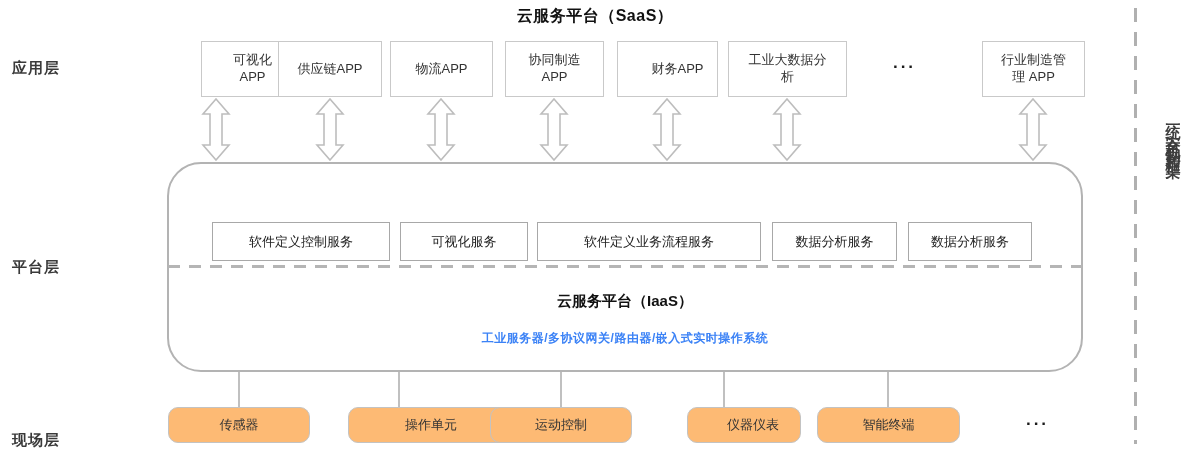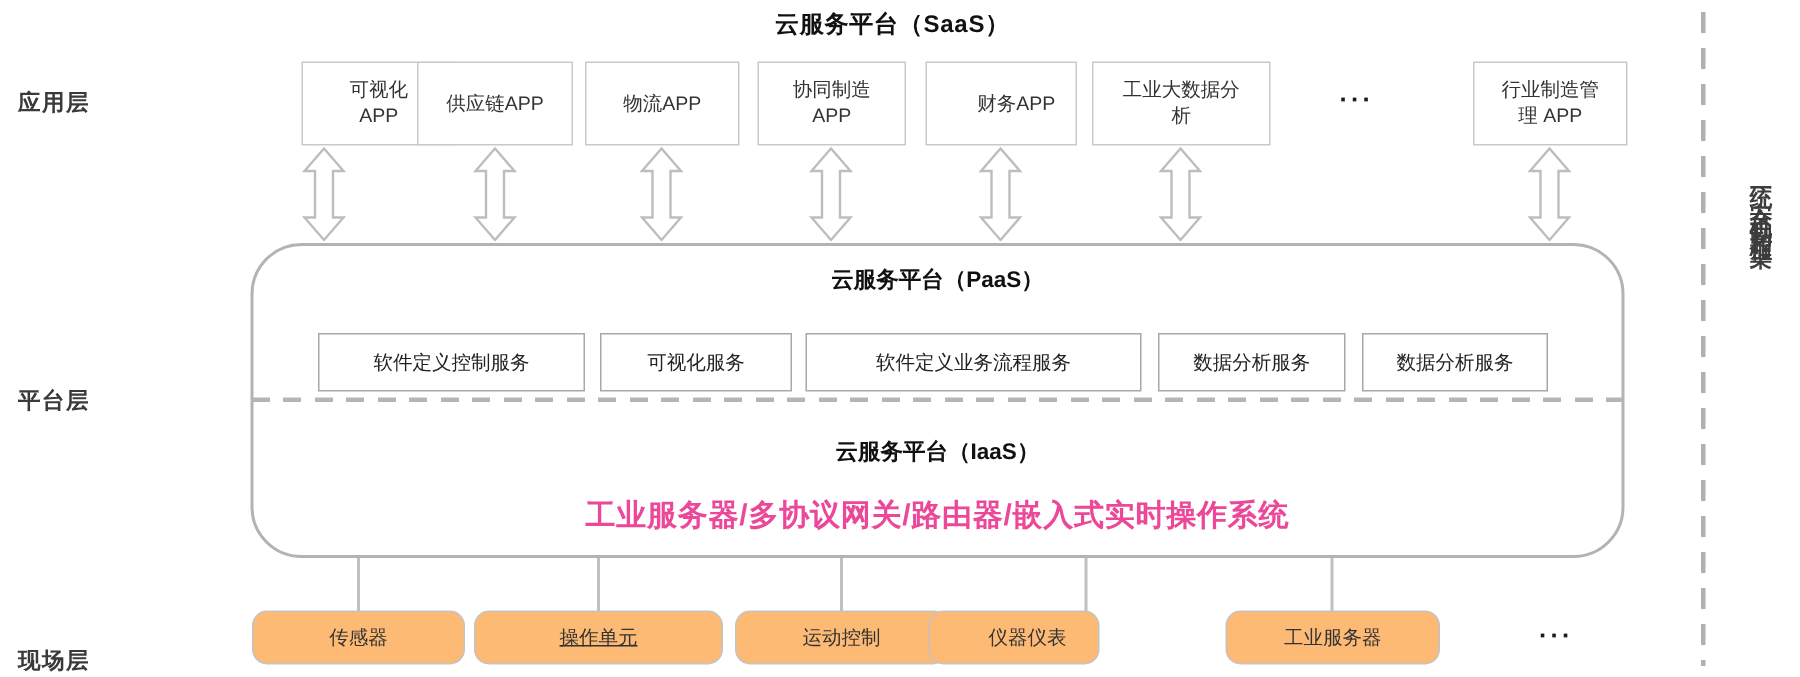--- a/index.html
+++ b/index.html
@@ -39,21 +39,21 @@
   .h-dash{
     left:168px;top:265px;width:914px;height:3px;
     background:repeating-linear-gradient(90deg,#b5b5b5 0 12px,transparent 12px 21px);
   }
   .iaas-title{
     left:167px;top:292px;width:916px;text-align:center;
     font-size:15px;font-weight:bold;color:#111;
   }
   .iaas-sub{
     left:167px;top:330px;width:916px;text-align:center;
-    font-size:20px;font-weight:bold;color:#ec4899;letter-spacing:.5px;
+    font-size:12px;font-weight:bold;color:#3b82f6;letter-spacing:.5px;
   }
   .connector{top:372px;width:2px;height:36px;background:#c0c0c0;}
   .device-box{
     top:407px;height:36px;background:#fdba74;border:1px solid #c3c3c3;border-radius:10px;
     display:flex;align-items:center;justify-content:center;
     font-size:13px;color:#333;box-sizing:border-box;
   }
   .v-dash{
     left:1134px;top:8px;width:3px;height:436px;
     background:repeating-linear-gradient(180deg,#b0b0b0 0 14px,transparent 14px 24px);
@@ -108,44 +108,43 @@
         </svg></div>
       <div class="abs arrow" style="left: 772px; width: 30px;"><svg width="30" height="63" viewBox="0 0 30 63">
           <polygon points="15,1 28,16 21,16 21,47 28,47 15,62 2,47 9,47 9,16 2,16" fill="#ffffff" stroke="#bdbdbd" stroke-width="1.6" stroke-linejoin="miter"></polygon>
         </svg></div>
       <div class="abs arrow" style="left: 1018px; width: 30px;"><svg width="30" height="63" viewBox="0 0 30 63">
           <polygon points="15,1 28,16 21,16 21,47 28,47 15,62 2,47 9,47 9,16 2,16" fill="#ffffff" stroke="#bdbdbd" stroke-width="1.6" stroke-linejoin="miter"></polygon>
         </svg></div>
     </div>
 
   <div class="abs paas-box"></div>
-  <div class="abs paas-title">云服务平台（PaaS）</div>
   <div id="services-row">
       <div class="abs service-box" style="left: 212px; width: 178px;">软件定义控制服务</div>
       <div class="abs service-box" style="left: 400px; width: 128px;">可视化服务</div>
       <div class="abs service-box" style="left: 537px; width: 224px;">软件定义业务流程服务</div>
       <div class="abs service-box" style="left: 772px; width: 125px;">数据分析服务</div>
       <div class="abs service-box" style="left: 908px; width: 124px;">数据分析服务</div>
     </div>
   <div class="abs h-dash"></div>
   <div class="abs iaas-title">云服务平台（IaaS）</div>
   <div class="abs iaas-sub">工业服务器/多协议网关/路由器/嵌入式实时操作系统</div>
 
   <div id="connectors-row">
       <div class="abs connector" style="left: 238px; width: 2px;"></div>
       <div class="abs connector" style="left: 398px; width: 2px;"></div>
       <div class="abs connector" style="left: 560px; width: 2px;"></div>
       <div class="abs connector" style="left: 723px; width: 2px;"></div>
       <div class="abs connector" style="left: 887px; width: 2px;"></div>
     </div>
   <div id="devices-row">
       <div class="abs device-box" style="left: 168px; width: 142px;">传感器</div>
-      <div class="abs device-box" style="left: 316px; width: 166px; text-decoration: underline;">操作单元</div>
+      <div class="abs device-box" style="left: 348px; width: 166px;">操作单元</div>
       <div class="abs device-box" style="left: 490px; width: 142px;">运动控制</div>
-      <div class="abs device-box" style="left: 619px; width: 114px; padding-left: 18px;">仪器仪表</div>
-      <div class="abs device-box" style="left: 817px; width: 143px;">工业服务器</div>
+      <div class="abs device-box" style="left: 687px; width: 114px; padding-left: 18px;">仪器仪表</div>
+      <div class="abs device-box" style="left: 817px; width: 143px;">智能终端</div>
     </div>
   <div class="abs dots" style="left:1026px;top:414px;">···</div>
 
   <div class="abs v-dash"></div>
   <div class="abs side-note">统一安全机制和框架</div>
 
 </div>
 
 </body></html>

